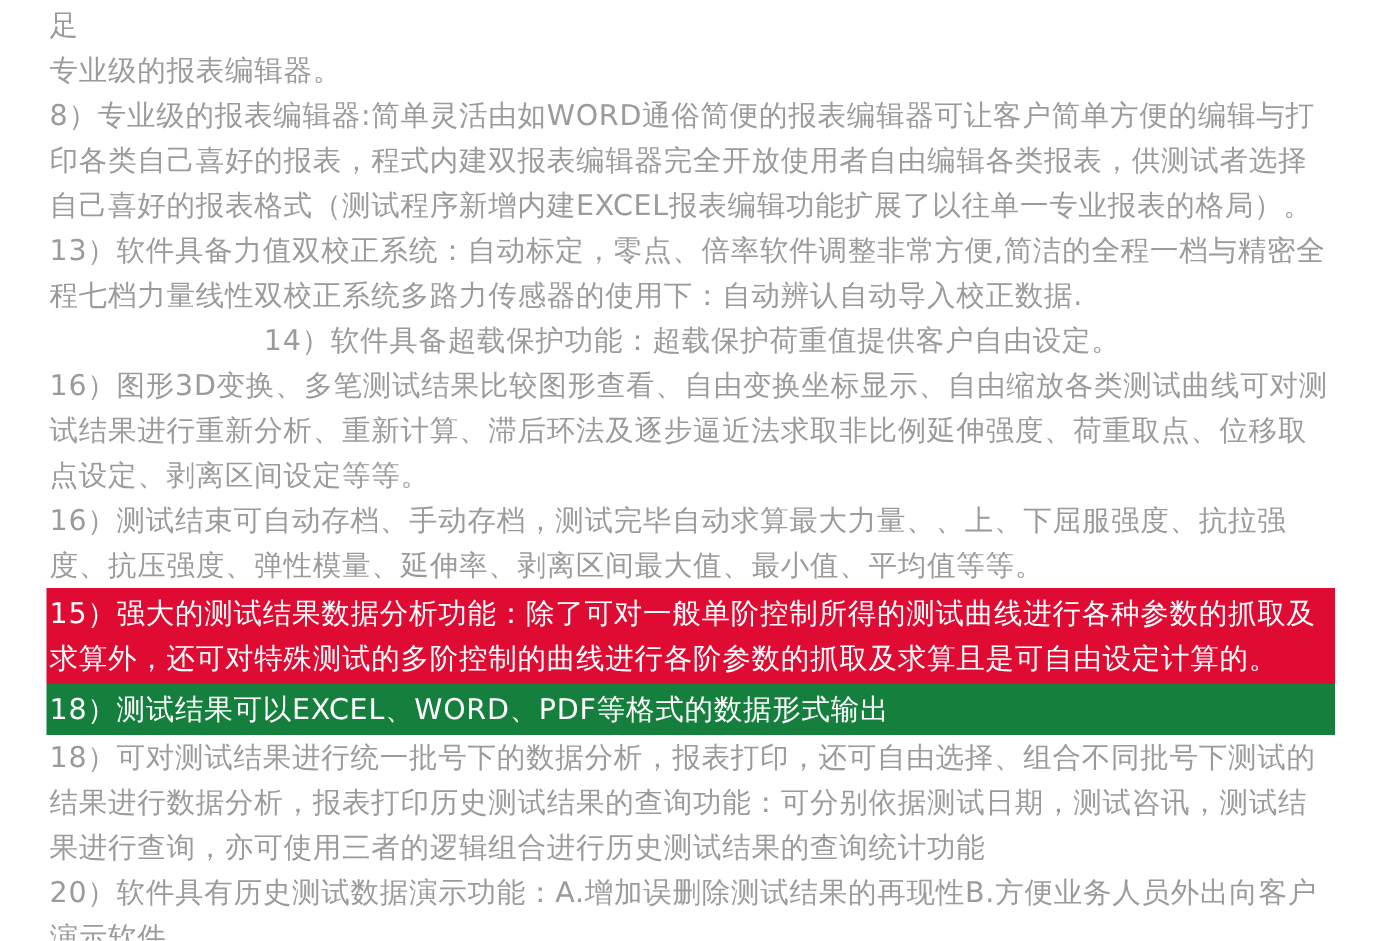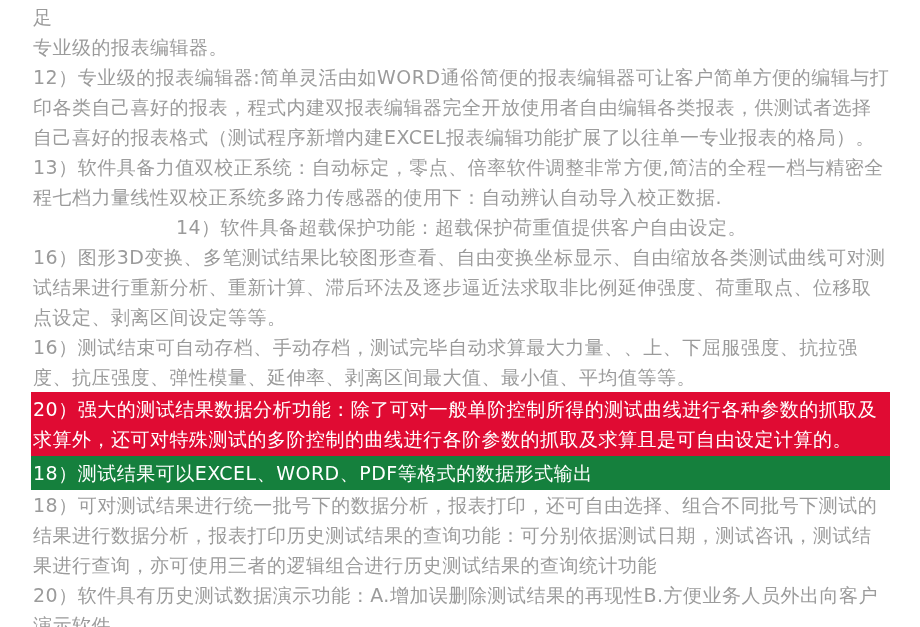--- a/index.html
+++ b/index.html
@@ -34,23 +34,23 @@
     margin-left: -2px;
   }
 </style>
 </head>
 <body>
 
 <div class="doc">
   <div id="paragraph-container">
       <p class="para" style="color: rgb(155, 155, 155);">足</p>
       <p class="para" style="color: rgb(155, 155, 155);">专业级的报表编辑器。</p>
-      <p class="para" style="color: rgb(155, 155, 155);">12）专业级的报表编辑器:简单灵活由如WORD通俗简便的报表编辑器可让客户简单方便的编辑与打印各类自己喜好的报表，程式内建双报表编辑器完全开放使用者自由编辑各类报表，供测试者选择自己喜好的报表格式（测试程序新增内建EXCEL报表编辑功能扩展了以往单一专业报表的格局）。</p>
+      <p class="para" style="color: rgb(155, 155, 155);">8）专业级的报表编辑器:简单灵活由如WORD通俗简便的报表编辑器可让客户简单方便的编辑与打印各类自己喜好的报表，程式内建双报表编辑器完全开放使用者自由编辑各类报表，供测试者选择自己喜好的报表格式（测试程序新增内建EXCEL报表编辑功能扩展了以往单一专业报表的格局）。</p>
       <p class="para" style="color: rgb(155, 155, 155);">13）软件具备力值双校正系统：自动标定，零点、倍率软件调整非常方便,简洁的全程一档与精密全程七档力量线性双校正系统多路力传感器的使用下：自动辨认自动导入校正数据.</p>
       <p class="para" style="color: rgb(155, 155, 155); text-align: center;">14）软件具备超载保护功能：超载保护荷重值提供客户自由设定。</p>
       <p class="para" style="color: rgb(155, 155, 155);">16）图形3D变换、多笔测试结果比较图形查看、自由变换坐标显示、自由缩放各类测试曲线可对测试结果进行重新分析、重新计算、滞后环法及逐步逼近法求取非比例延伸强度、荷重取点、位移取点设定、剥离区间设定等等。</p>
       <p class="para" style="color: rgb(155, 155, 155);">16）测试结束可自动存档、手动存档，测试完毕自动求算最大力量、、上、下屈服强度、抗拉强度、抗压强度、弹性模量、延伸率、剥离区间最大值、最小值、平均值等等。</p>
-      <p class="para hl" style="background: rgb(224, 11, 51); color: rgb(255, 255, 255);">20）强大的测试结果数据分析功能：除了可对一般单阶控制所得的测试曲线进行各种参数的抓取及求算外，还可对特殊测试的多阶控制的曲线进行各阶参数的抓取及求算且是可自由设定计算的。</p>
+      <p class="para hl" style="background: rgb(224, 11, 51); color: rgb(255, 255, 255);">15）强大的测试结果数据分析功能：除了可对一般单阶控制所得的测试曲线进行各种参数的抓取及求算外，还可对特殊测试的多阶控制的曲线进行各阶参数的抓取及求算且是可自由设定计算的。</p>
       <p class="para hl" style="background: #15803d; color: rgb(255, 255, 255);">18）测试结果可以EXCEL、WORD、PDF等格式的数据形式输出</p>
       <p class="para" style="color: rgb(155, 155, 155);">18）可对测试结果进行统一批号下的数据分析，报表打印，还可自由选择、组合不同批号下测试的结果进行数据分析，报表打印历史测试结果的查询功能：可分别依据测试日期，测试咨讯，测试结果进行查询，亦可使用三者的逻辑组合进行历史测试结果的查询统计功能</p>
       <p class="para" style="color: rgb(155, 155, 155);">20）软件具有历史测试数据演示功能：A.增加误删除测试结果的再现性B.方便业务人员外出向客户演示软件</p>
     </div>
 </div>
 
 </body></html>

